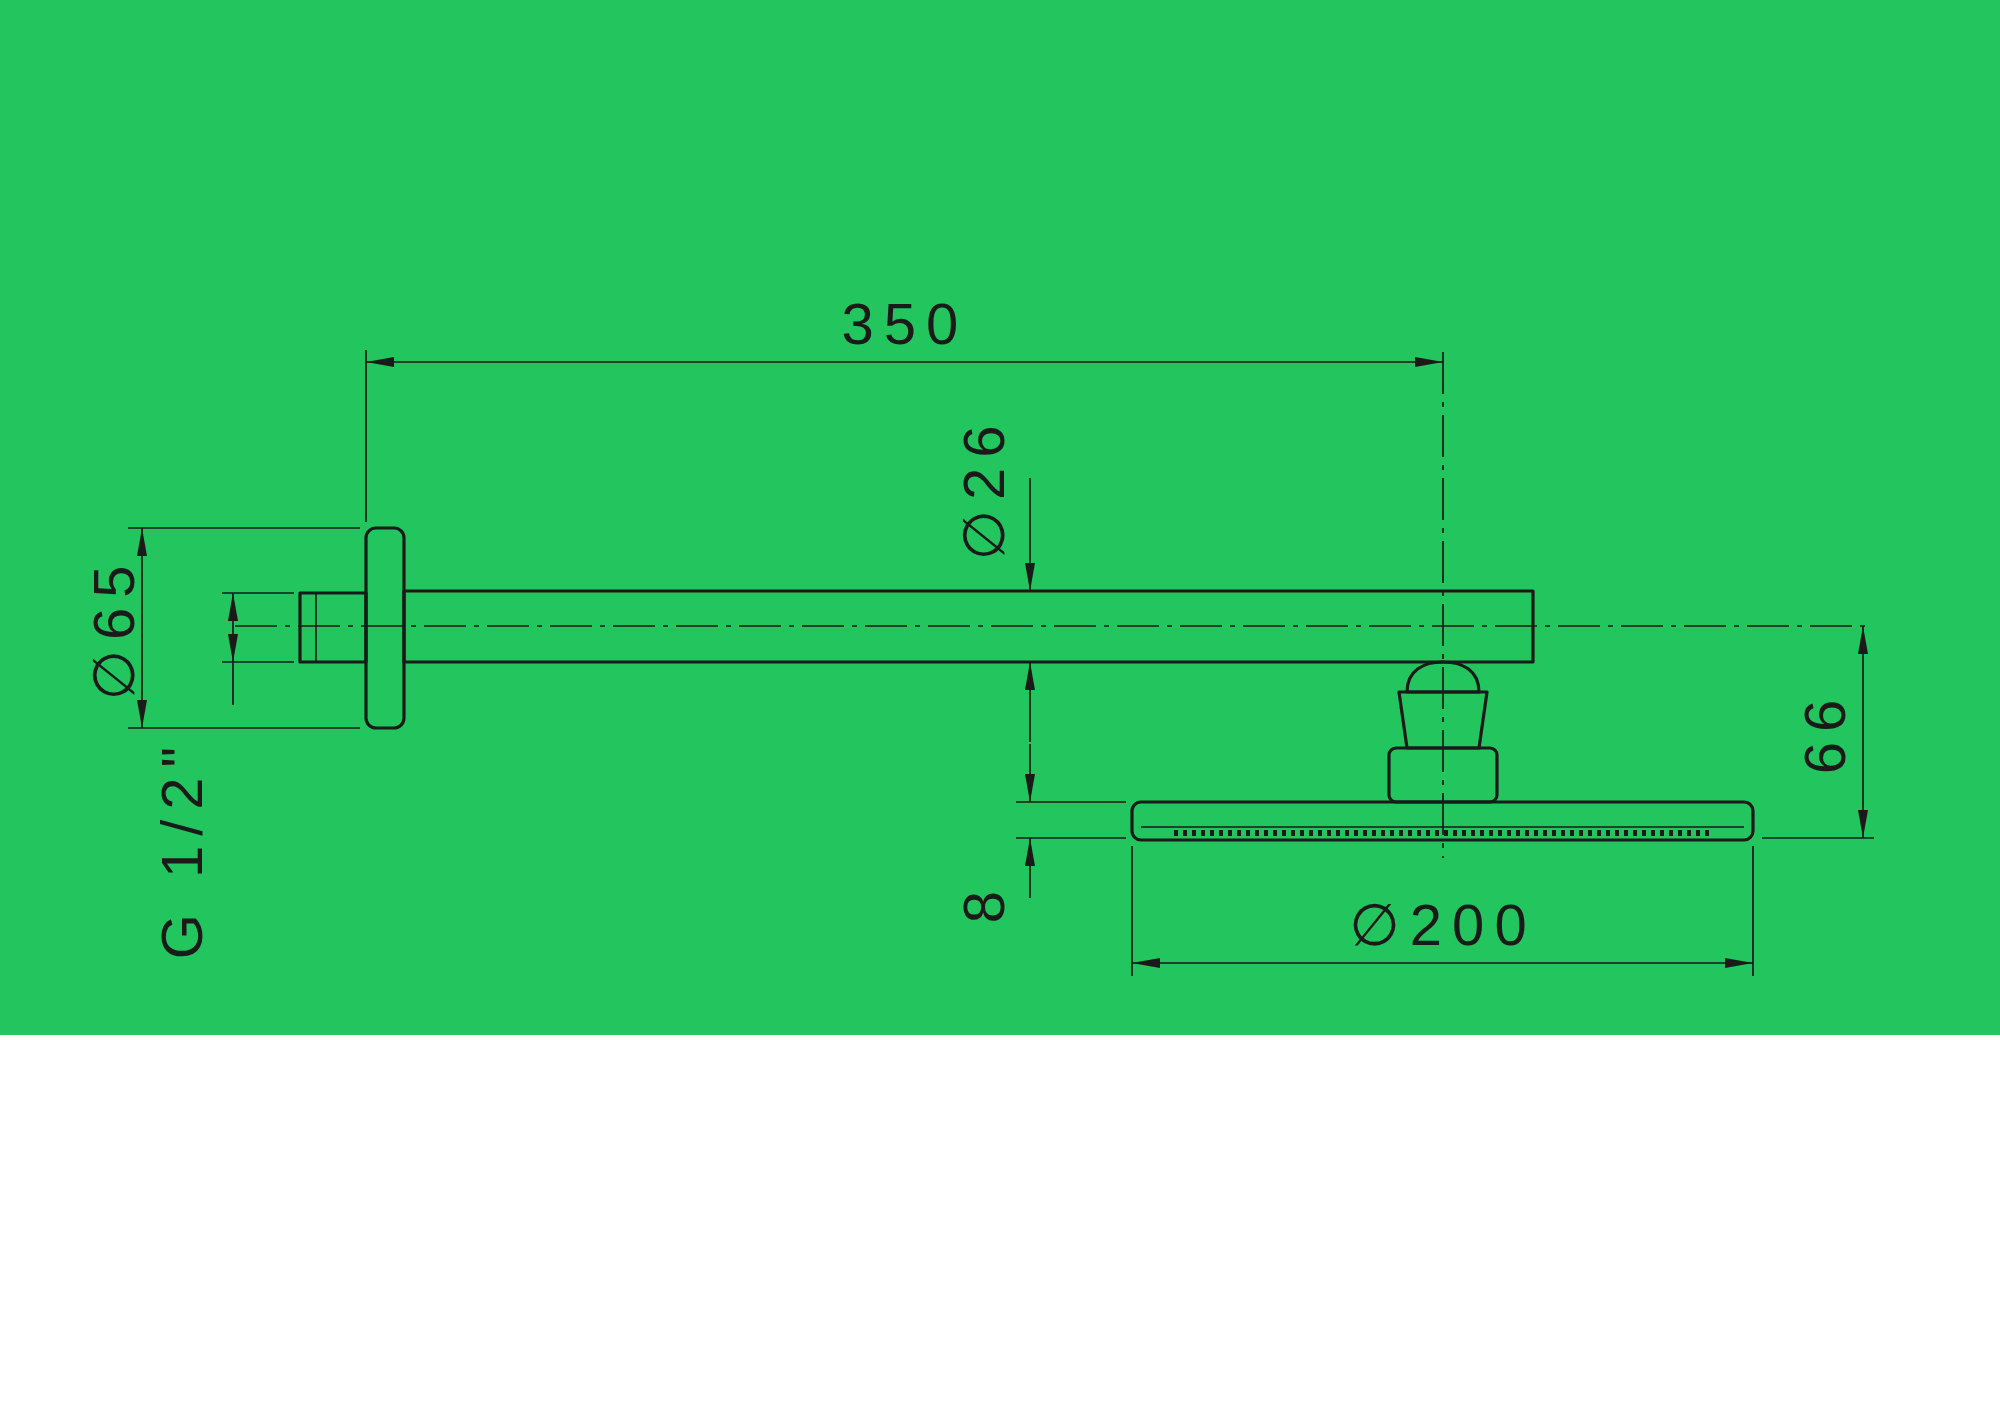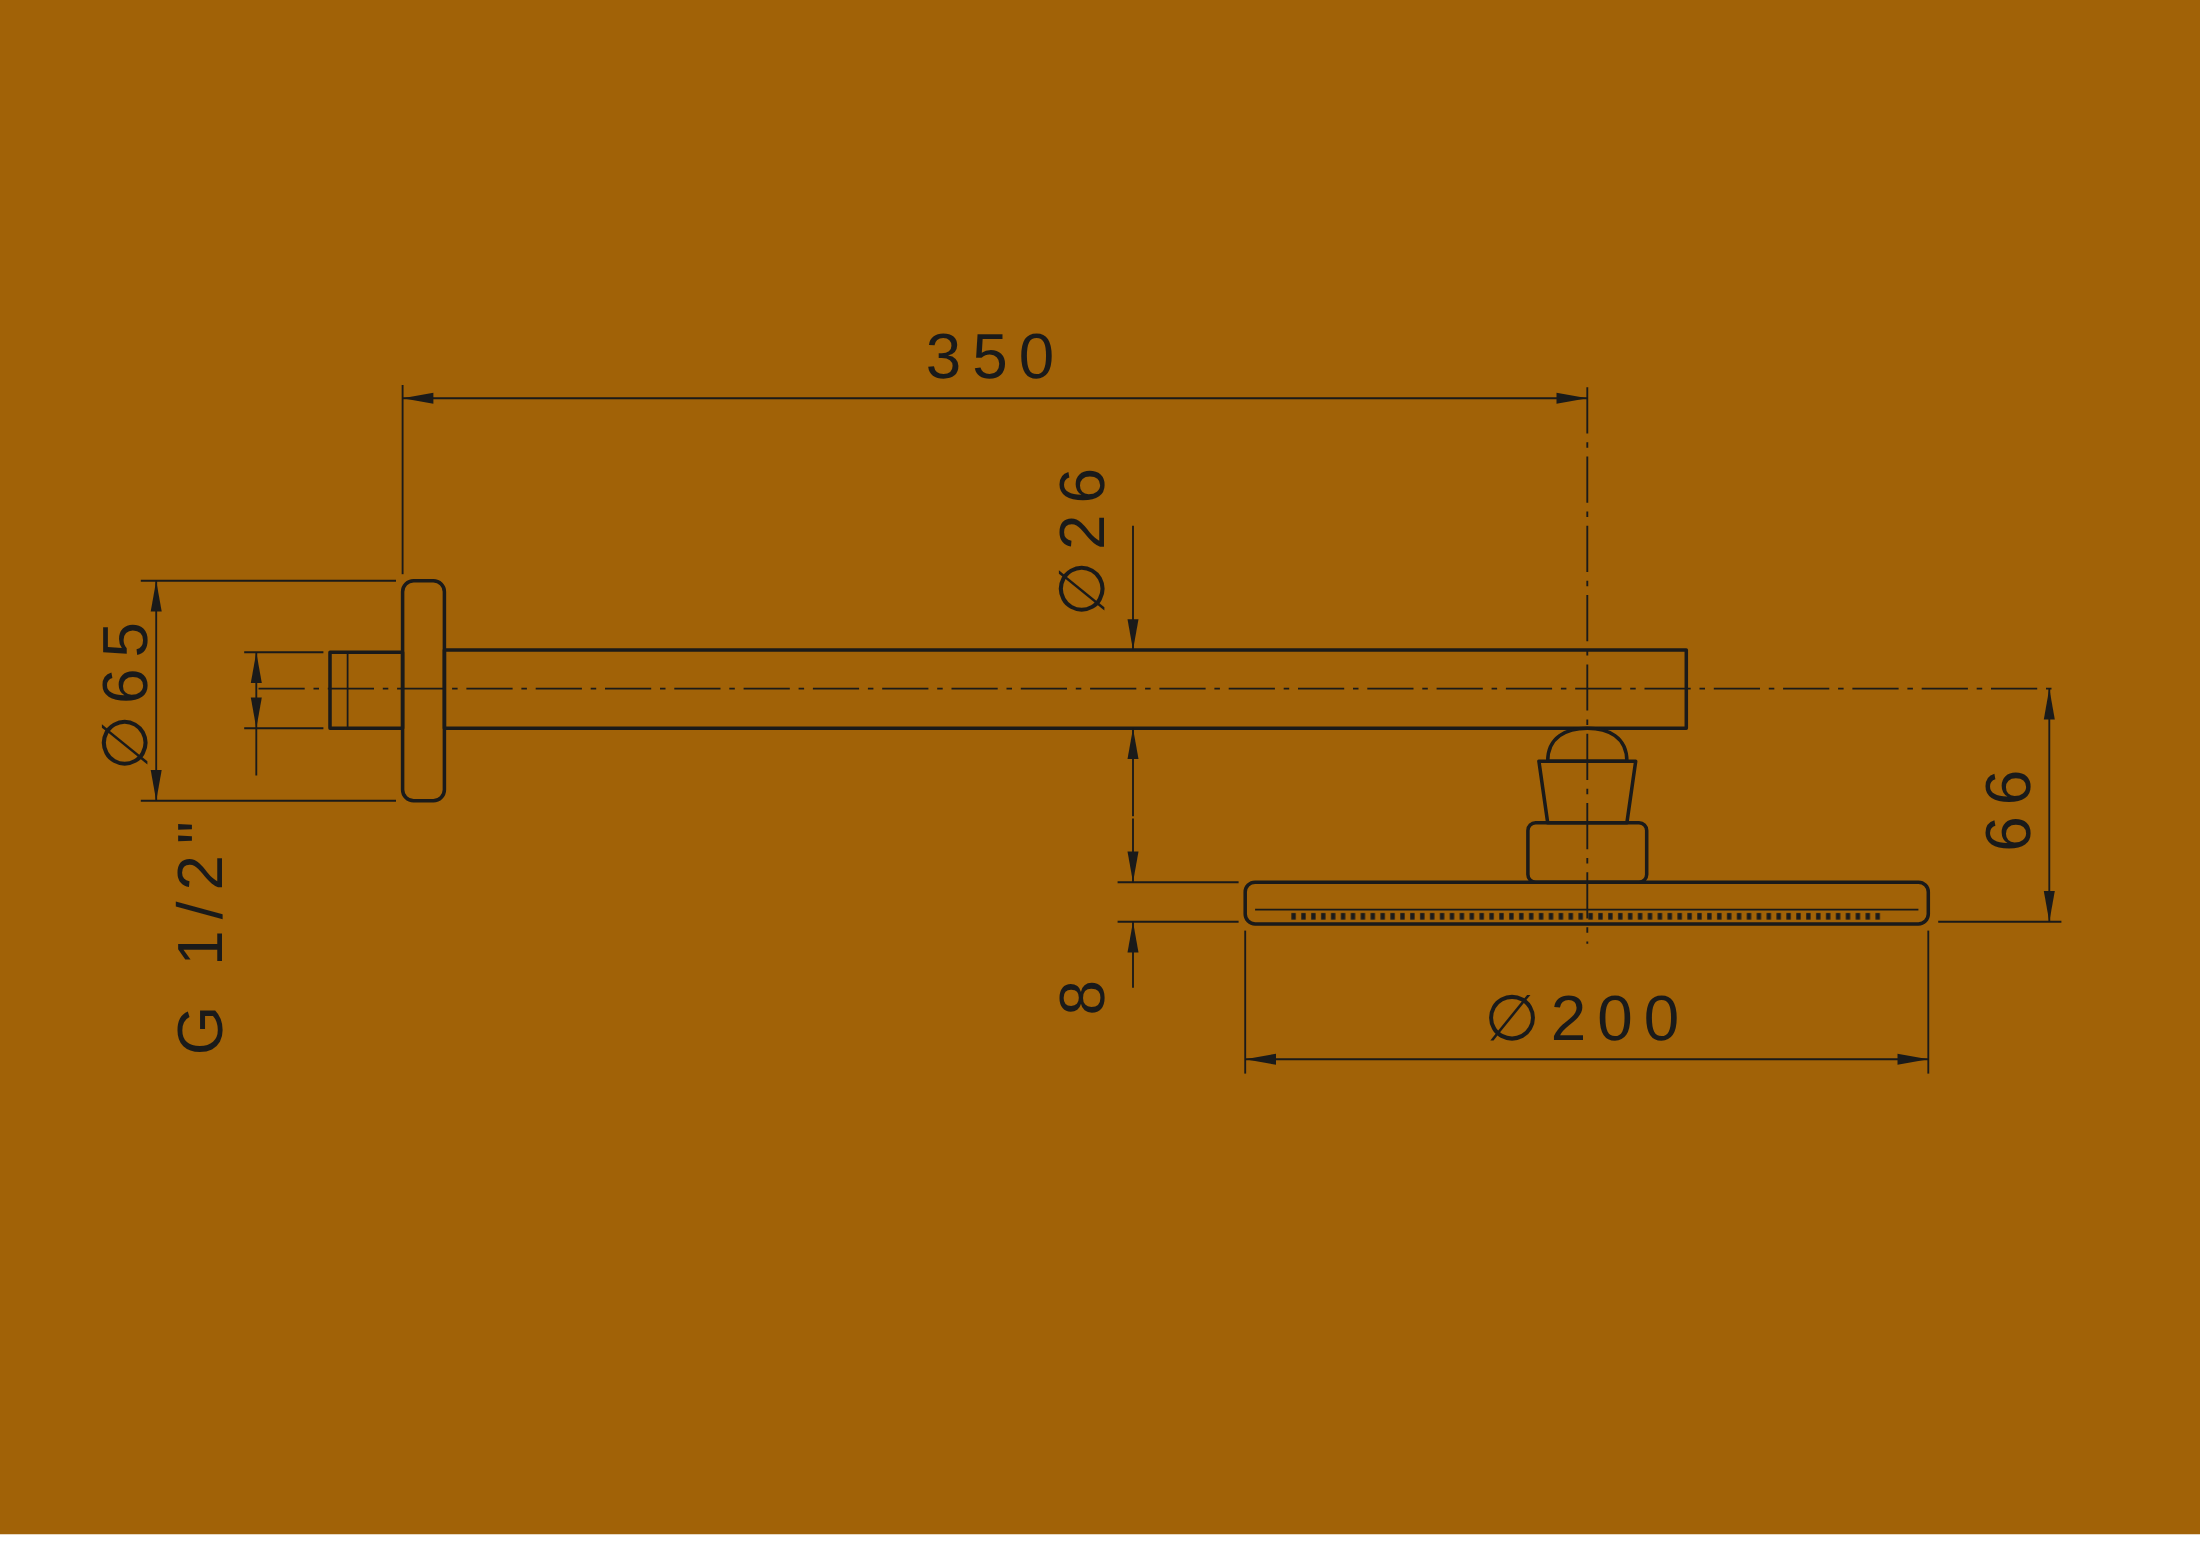--- a/index.html
+++ b/index.html
@@ -1,16 +1,16 @@
 <!DOCTYPE html>
 <html><head>
 <meta charset="utf-8">
 <style>
   html,body{margin:0;padding:0;background:#ffffff;}
-  .wrap{width:2000px;height:1395px;position:relative;background:#a16207;overflow:hidden;}
+  .wrap{width:2000px;height:1035px;position:relative;background:#22c55e;overflow:hidden;}
   svg{display:block;}
   .outline{fill:none;stroke:#1a1a1a;stroke-width:3.2;stroke-linejoin:round;}
   .thin{fill:none;stroke:#1a1a1a;stroke-width:1.6;}
   .dimline{fill:none;stroke:#1a1a1a;stroke-width:1.7;}
   .cl{fill:none;stroke:#1a1a1a;stroke-width:1.7;stroke-dasharray:42 8 5 8;}
   .arrow{fill:#1a1a1a;stroke:none;}
   .dim-label{
     font-family:"Liberation Sans","DejaVu Sans",sans-serif;
     font-size:58px;
     letter-spacing:10px;

